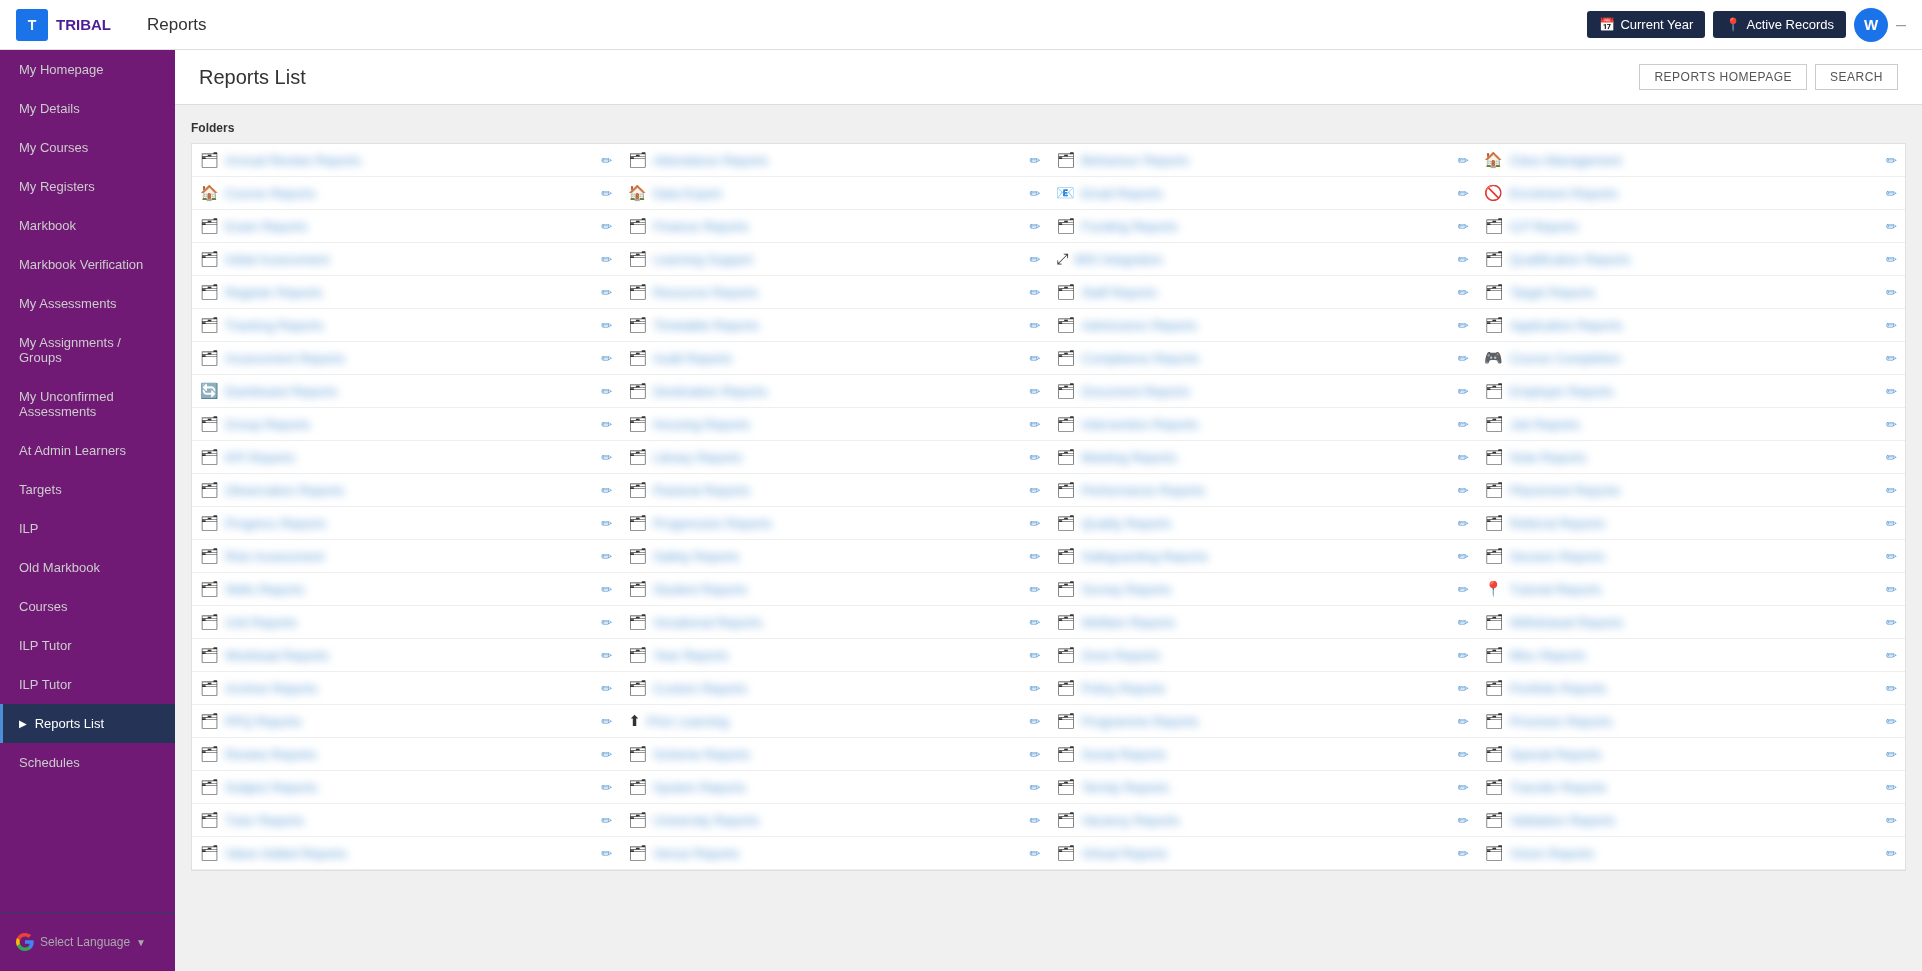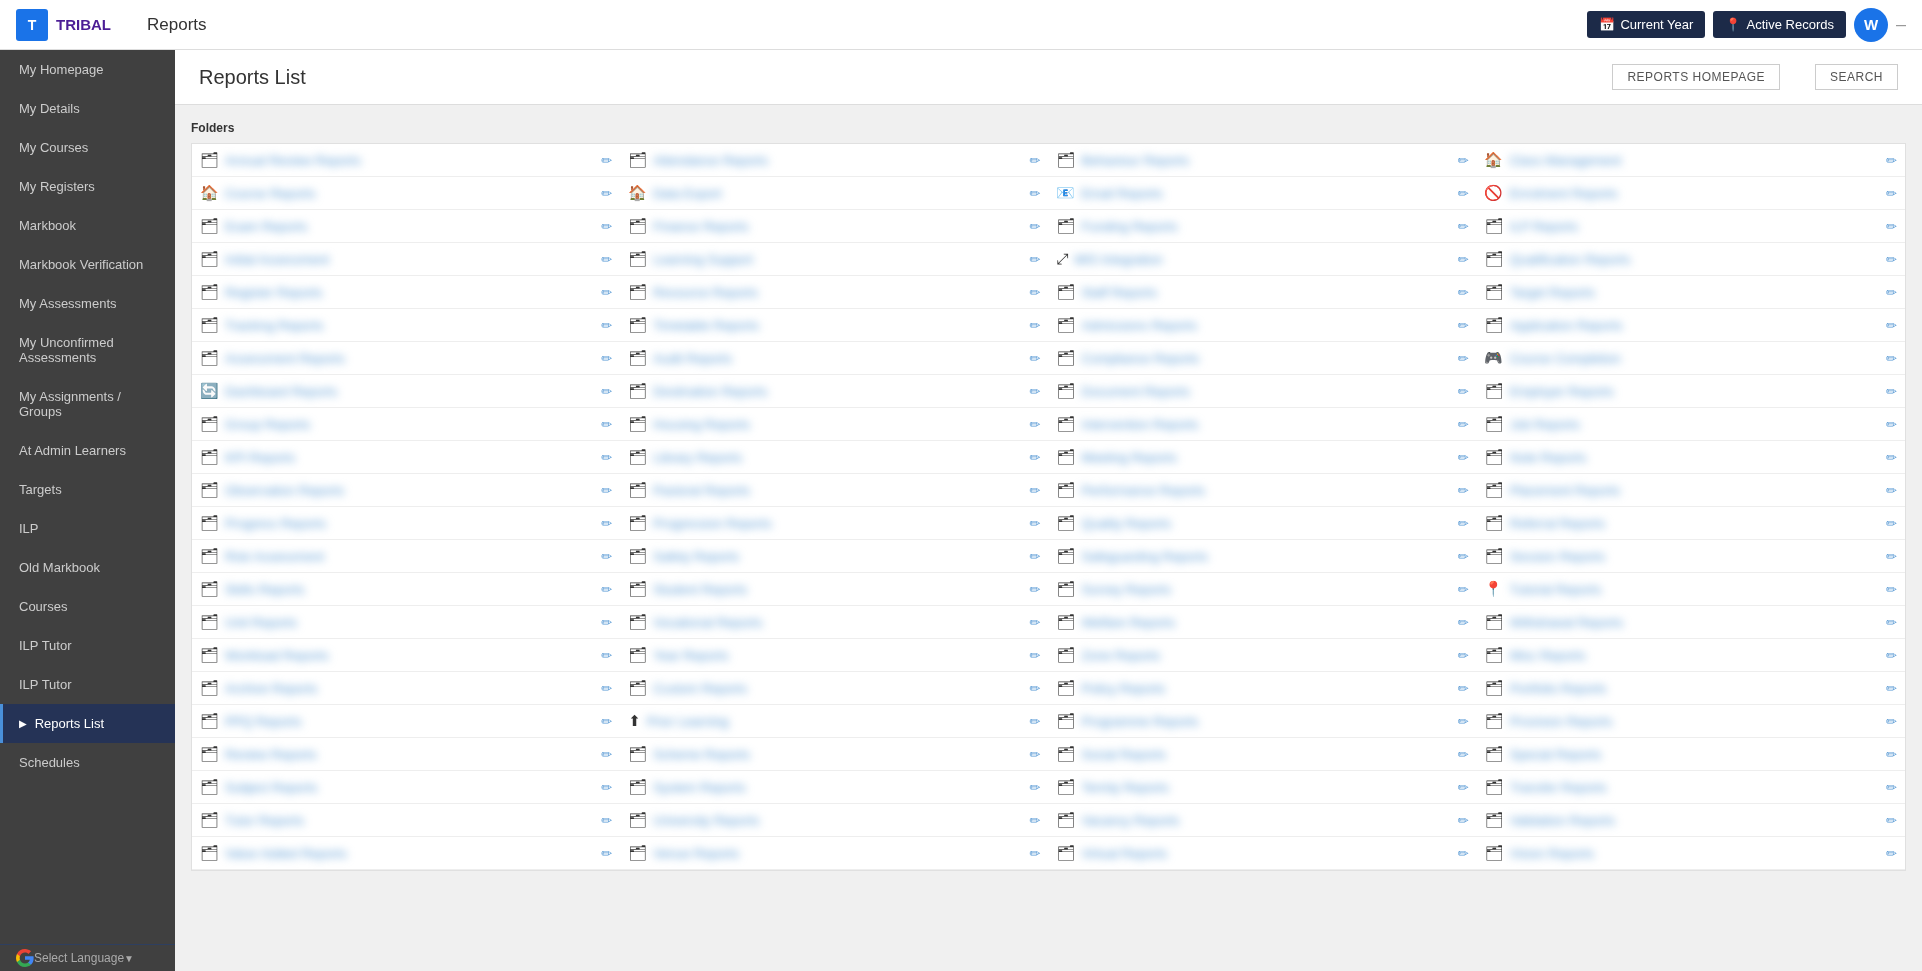--- a/index.html
+++ b/index.html
@@ -68,21 +68,21 @@
     
     .layout {
       display: flex;
       flex: 1;
       overflow: hidden;
     }
 
     
     .sidebar {
       width: 175px;
-      background: #404040;
+      background: #701a75;
       color: #ccc;
       display: flex;
       flex-direction: column;
       overflow-y: auto;
       flex-shrink: 0;
     }
     .sidebar-item {
       padding: 12px 16px;
       font-size: 13px;
       cursor: pointer;
@@ -96,23 +96,24 @@
       background: #253356;
       color: #fff;
       border-left: 3px solid #4a90d9;
     }
     .sidebar-item .arrow {
       font-size: 10px;
       margin-right: 2px;
     }
     .sidebar-footer {
       margin-top: auto;
-      padding: 4px 16px;
-      display: flex;
-      align-items: center;
+      padding: 20px 16px;
+      display: flex;
+      align-items: center;
+      gap: 6px;
       font-size: 12px;
       color: #aaa;
       border-top: 1px solid #2e3f60;
     }
     .google-g {
       width: 18px;
       height: 18px;
     }
 
     
@@ -141,21 +142,20 @@
     }
     .header-btn {
       border: 1px solid #ccc;
       background: #fff;
       padding: 5px 14px;
       font-size: 12px;
       cursor: pointer;
       color: #555;
       text-transform: uppercase;
       letter-spacing: 0.5px;
-      margin-left: 27px;
     }
 
     
     .reports-content {
       padding: 16px;
     }
     .folders-label {
       font-size: 12px;
       font-weight: bold;
       color: #333;
@@ -251,24 +251,24 @@
         <div class="sidebar-item">
           <span>Markbook</span>
         </div>
         <div class="sidebar-item">
           <span>Markbook Verification</span>
         </div>
         <div class="sidebar-item">
           <span>My Assessments</span>
         </div>
         <div class="sidebar-item">
+          <span>My Assignments / Groups</span>
+        </div>
+        <div class="sidebar-item">
           <span>My Unconfirmed Assessments</span>
-        </div>
-        <div class="sidebar-item">
-          <span>My Assignments / Groups</span>
         </div>
         <div class="sidebar-item">
           <span>At Admin Learners</span>
         </div>
         <div class="sidebar-item">
           <span>Targets</span>
         </div>
         <div class="sidebar-item">
           <span>ILP</span>
         </div>

